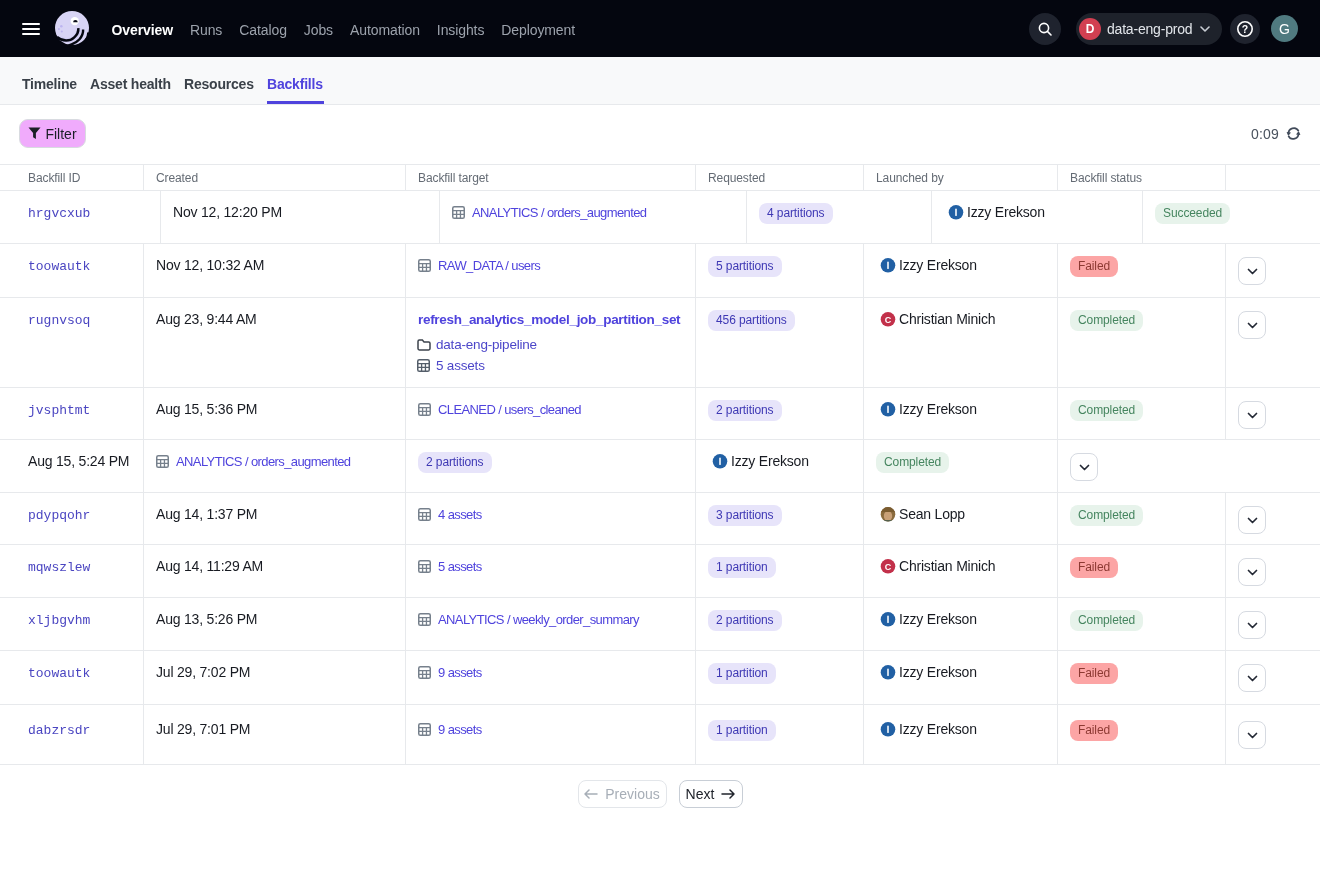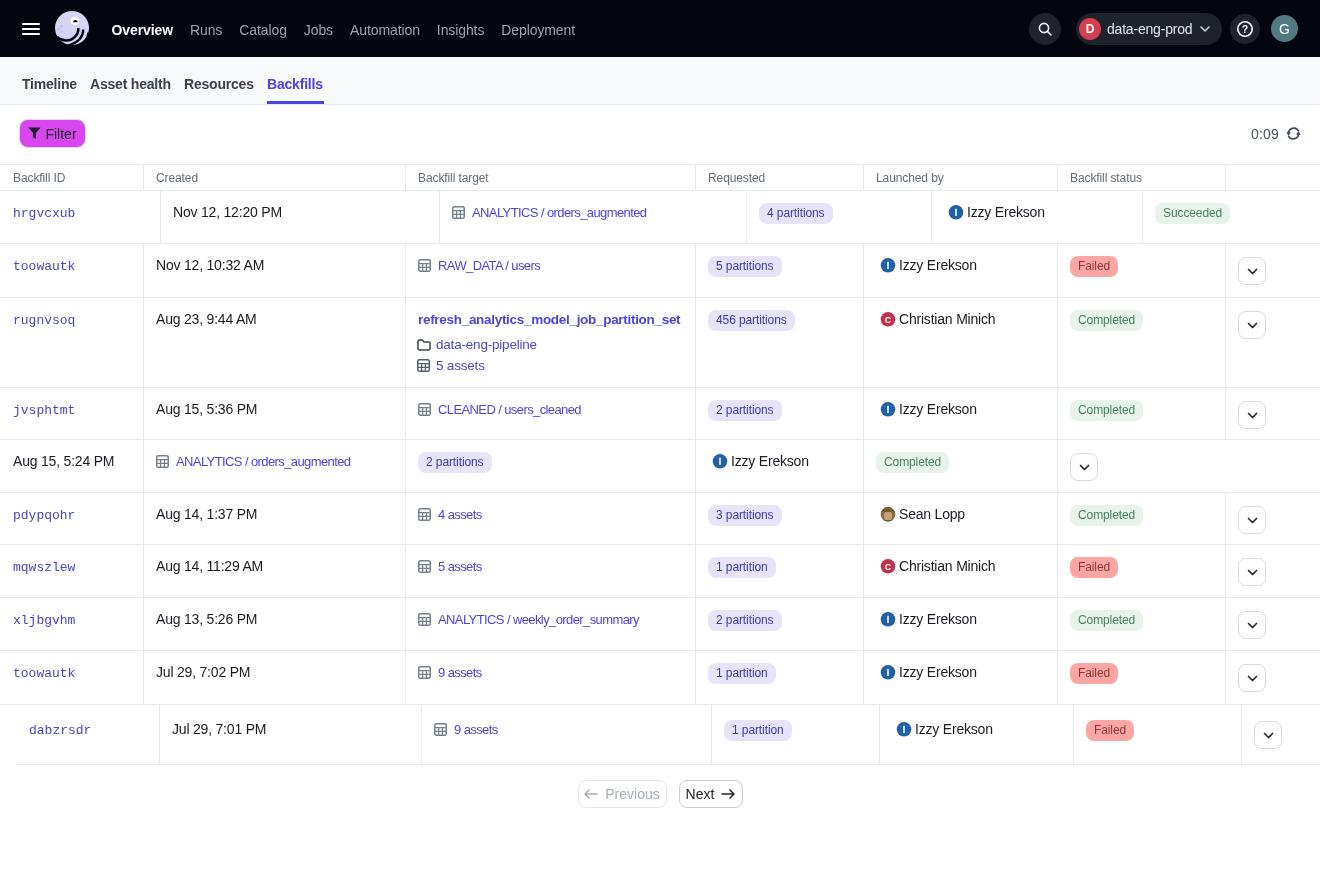--- a/index.html
+++ b/index.html
@@ -19,30 +19,30 @@
 .wspill .t { color:#E2E5EA; font-size:14px; margin-left:6px; letter-spacing:-0.2px;}
 .avatarG { position:absolute; left:1271px; top:15px; width:27px; height:27px; border-radius:50%; background:#507A80; color:#fff; font-size:14px; display:flex; align-items:center; justify-content:center; }
 
 
 .tabs { position:absolute; left:0; top:57px; width:1320px; height:48px; background:#F8F9FA; border-bottom:1px solid #E7E9EC; }
 .tabs .tab { position:absolute; top:3px; height:47px; display:flex; align-items:center; font-size:14px; font-weight:700; color:#3A4149; letter-spacing:-0.2px;}
 .tab.active { color:#4F43DD; }
 .tabline { position:absolute; left:267px; top:44px; width:57px; height:3px; background:#4F43DD; }
 
 
-.filterbtn { position:absolute; left:19px; top:119px; width:67px; height:29px; border:1px solid #D8DBE0; border-radius:9px; display:flex; align-items:center; justify-content:center; background:#d946ef; }
+.filterbtn { position:absolute; left:19px; top:119px; width:67px; height:29px; border:1px solid #D8DBE0; border-radius:9px; display:flex; align-items:center; justify-content:center; background:#f0abfc; }
 .filterbtn span { font-size:14px; color:#1B1F27; margin-left:4px; }
 .timer { position:absolute; left:1251px; top:126px; font-size:14px; color:#49525E; letter-spacing:0.2px;}
 .refresh { position:absolute; left:1286px; top:126px; }
 
 
 .table { position:absolute; left:0; top:164px; width:1320px; border-top:1px solid #E7E9EC; }
 .row { display:grid; grid-template-columns:143px 262px 290px 168px 194px 168px 95px; border-bottom:1px solid #E7E9EC; }
 .row { --pt:12px; } .row > div { border-left:1px solid #E7E9EC; padding:var(--pt) 12px 0 12px; overflow:hidden;}
-.row > div:first-child { border-left:none; padding-left:13px; }
+.row > div:first-child { border-left:none; padding-left:28px; }
 .row > div:last-child { border-left:1px solid #E7E9EC; }
 .hrow { height:26px; }
 .hrow > div { padding-top:0; display:flex; align-items:center; font-size:12px; color:#646B74; letter-spacing:-0.1px;}
 .id { font-family:"Liberation Mono", monospace; font-size:13px; color:#4A45C1; line-height:19px; }
 .date { font-size:14px; color:#181B22; line-height:19px; letter-spacing:-0.2px;}
 .tgt { display:flex; align-items:flex-start; line-height:19px;}
 .tgt svg { flex:none; margin-right:7px; margin-top:3px;}
 .link { font-size:13px; color:#4F43DD; text-decoration:none; letter-spacing:-0.6px; line-height:19px;}
 .tag { display:inline-block; background:#E7E4FA; color:#3E38B4; font-size:12px; line-height:15px; padding:3px 8px; border-radius:8px; letter-spacing:-0.1px;}
 .tag.green { background:#E7F3EB; color:#45855F; }
@@ -416,21 +416,21 @@
       </div>
     <div><span class="tag red">Failed</span></div>
     <div>
         <div class="chevbtn">
           <svg width="11" height="7" viewBox="0 0 11 7">
             <path d="M1.5,1.5 L5.5,5.5 L9.5,1.5" stroke="#232834" stroke-width="1.7" fill="none" stroke-linecap="round" stroke-linejoin="round"></path>
           </svg>
         </div>
       </div>
   </div>
-    <div class="row" style="height:60px;margin-left:16px;--pt:15px;">
+    <div class="row" style="height:60px;--pt:15px;">
     <div><span class="id">dabzrsdr</span></div>
     <div><span class="date">Jul 29, 7:01 PM</span></div>
     <div class="tgt">
         <svg width="13" height="13" viewBox="0 0 13 13">
           <rect x="0.75" y="0.75" width="11.5" height="11.5" rx="1.6" stroke="#76808C" stroke-width="1.5" fill="none"></rect>
           <path d="M0.75,4.6 H12.25 M0.75,8.45 H12.25 M4.6,4.6 V12.25 M8.45,4.6 V12.25" stroke="#76808C" stroke-width="1.3" fill="none"></path>
         </svg>
         <a class="link">9 assets</a>
       </div>
     <div><span class="tag">1 partition</span></div>

